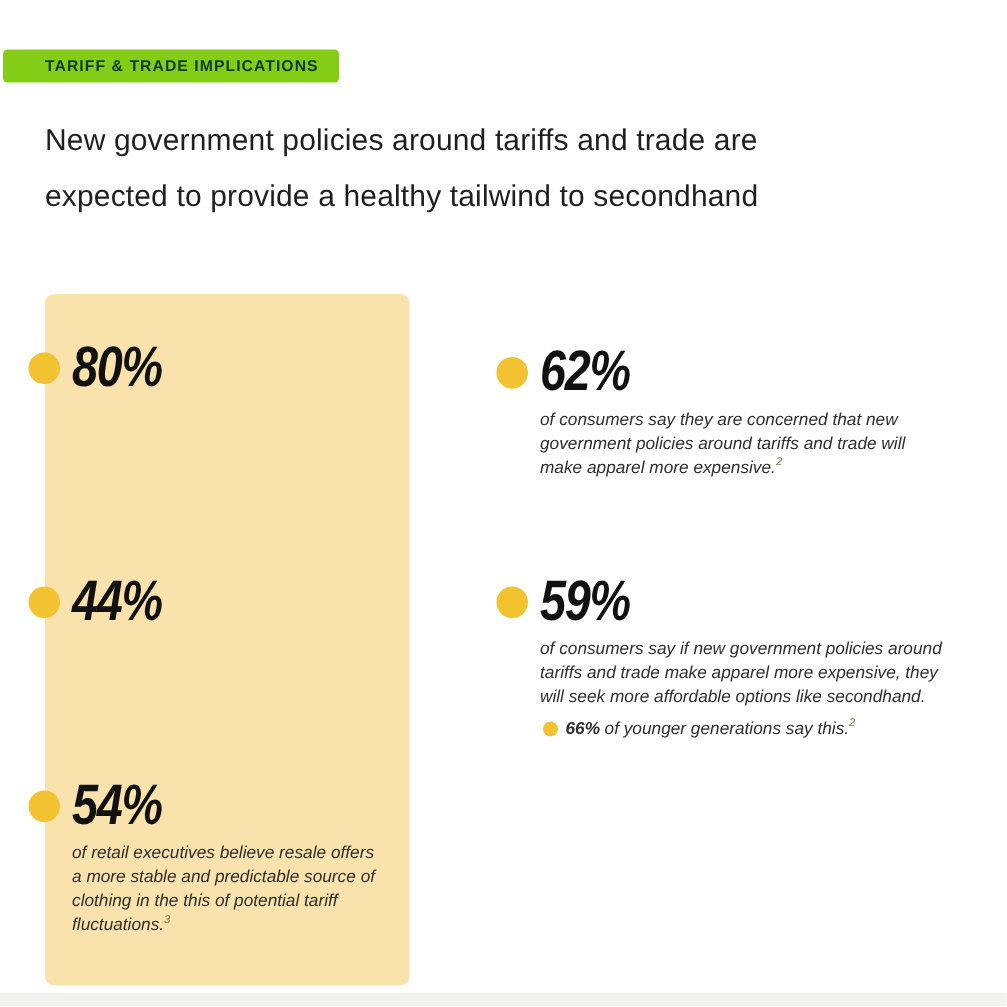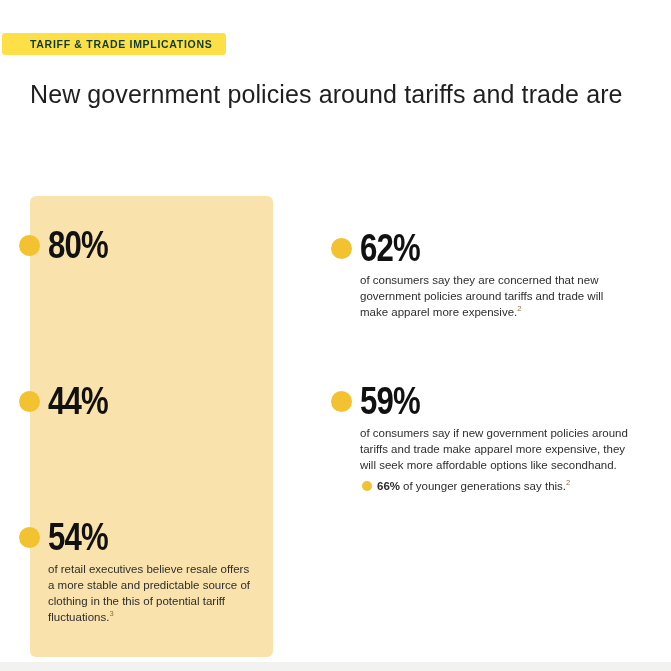--- a/index.html
+++ b/index.html
@@ -14,51 +14,51 @@
     background: #ffffff;
     overflow: hidden;
   }
 
   
   .badge {
     position: absolute;
     left: 2px; top: 33px;
     height: 22px; line-height: 22px;
     padding: 0 14px 0 28px;
-    background: #fde047;
+    background: #84cc16;
     color: #0D3A2C;
     font-size: 10.5px;
     font-weight: bold;
     letter-spacing: 0.7px;
     border-radius: 3px;
     white-space: nowrap;
   }
 
   
   .heading {
     position: absolute;
     left: 30px; top: 76px;
-    font-size: 25px;
+    font-size: 20px;
     line-height: 37px;
     color: #1F1F1F;
     letter-spacing: 0.1px;
   }
   .heading span { display: block; white-space: nowrap; }
 
   
   .panel {
     position: absolute;
     left: 30px; top: 196px;
     width: 243px; height: 461px;
     background: #FAE2AC;
     border-radius: 6px;
   }
 
   
-  .stat { position: absolute; }
+  .stat { position: absolute; font-style: italic; }
   .stat .dot {
     position: absolute;
     left: -29px; top: 9px;
     width: 21px; height: 21px;
     border-radius: 50%;
     background: #F2C231;
   }
   .stat-value {
     font-size: 38px;
     line-height: 38px;
@@ -119,20 +119,21 @@
 </style>
 </head>
 <body>
 
 <div class="page">
 
   <div class="badge">TARIFF &amp; TRADE IMPLICATIONS</div>
 
   <h1 class="heading" style="margin:0; font-weight:400;">
     <span>New government policies around tariffs and trade are</span>
+    <span>expected to provide a healthy tailwind to secondhand</span>
   </h1>
 
   <div class="panel"></div>
 
   <div class="stat stat1">
     <span class="dot"></span>
     <div class="stat-value">80%</div>
   </div>
 
   <div class="stat stat2">

